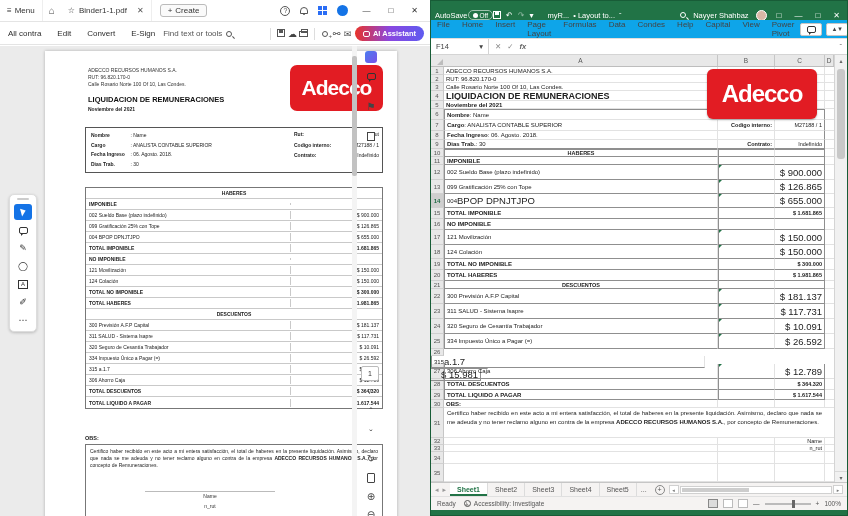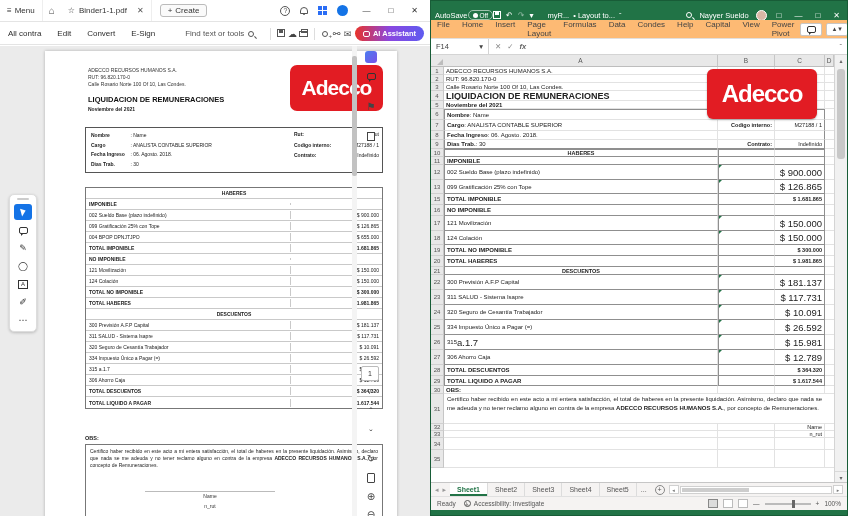--- a/index.html
+++ b/index.html
@@ -22,21 +22,21 @@
   .bell{width:8px;height:7px;border:1px solid #555;border-radius:4px 4px 0 0;position:relative;}
   .bell:after{content:"";position:absolute;left:2px;bottom:-2px;width:2px;height:2px;border-radius:50%;background:#555;}
   .appgrid{width:9px;height:9px;display:grid;grid-template-columns:4px 4px;grid-gap:1px;}
   .appgrid i{background:#2a6df5;width:4px;height:4px;}
   .avatar-blue{width:11px;height:11px;border-radius:50%;background:#1473e6;}
   .wbtn{font-size:8px;color:#333;padding:0 4px;}
 
   .ac-tools{position:absolute;left:0;top:23px;right:0;height:22px;background:#fff;border-bottom:1px solid #e4e4e4;
     display:flex;align-items:center;font-size:8px;color:#2b2b2b;}
   .ac-tools .mi{padding:0 8px;}
-  .ac-find{display:flex;align-items:center;gap:4px;color:#555;margin-left:22px;}
+  .ac-find{display:flex;align-items:center;gap:4px;color:#555;margin-left:0;}
   .sicon{width:6px;height:6px;border:1px solid #555;border-radius:50%;position:relative;display:inline-block;}
   .sicon:after{content:"";position:absolute;left:5px;top:5px;width:3px;height:1px;background:#555;transform:rotate(45deg);}
   .vdiv{width:1px;height:12px;background:#ddd;margin:0 5px;}
   .ti{width:11px;text-align:center;color:#444;font-size:9px;}
   .floppy{width:8px;height:8px;border:1px solid #555;position:relative;display:inline-block;}
   .floppy:after{content:"";position:absolute;left:1px;top:0;width:4px;height:3px;background:#555;}
   .printer{width:9px;height:6px;border:1px solid #555;position:relative;display:inline-block;margin-top:2px;}
   .printer:before{content:"";position:absolute;left:1px;top:-3px;width:5px;height:2px;border:1px solid #555;}
   .personp{width:6px;height:6px;border:1px solid #555;border-radius:50%;position:relative;display:inline-block;}
   .personp:after{content:"+";position:absolute;left:5px;top:1px;font-size:6px;color:#555;}
@@ -105,21 +105,21 @@
   .qat .dim{opacity:.5;}
   .wfloppy{width:8px;height:8px;border:1px solid #fff;position:relative;display:inline-block;}
   .wfloppy:after{content:"";position:absolute;left:1px;top:0;width:4px;height:3px;background:#fff;}
   .fname{display:flex;align-items:center;gap:4px;margin-left:14px;white-space:nowrap;}
   .xl-tr{margin-left:auto;display:flex;align-items:center;gap:7px;white-space:nowrap;}
   .wsearch{width:6px;height:6px;border:1px solid #fff;border-radius:50%;position:relative;display:inline-block;}
   .wsearch:after{content:"";position:absolute;left:5px;top:5px;width:3px;height:1px;background:#fff;transform:rotate(45deg);}
   .xl-avatar{width:11px;height:11px;border-radius:50%;background:#d9b8a6;border:1px solid #fff;}
   .xl-wbtn{font-size:8px;padding:0 3px;}
 
-  .xl-ribbon{position:absolute;left:0;top:19px;right:0;height:19px;background:#fdba74;border-bottom:1px solid #e1dfdd;
+  .xl-ribbon{position:absolute;left:0;top:19px;right:0;height:19px;background:#0ea5e9;border-bottom:1px solid #e1dfdd;
     display:flex;align-items:center;font-size:8px;color:#444;}
   .xl-ribbon .rt{padding:0 6px;}
   .rb-right{margin-left:auto;display:flex;gap:4px;padding-right:5px;}
   .rb-btn{border:1px solid #c8c6c4;border-radius:2px;background:#fff;width:22px;height:13px;display:flex;align-items:center;justify-content:center;gap:2px;font-size:7px;color:#444;}
 
   .xl-formula{position:absolute;left:0;top:38px;right:0;height:16px;background:#fff;border-bottom:1px solid #d4d4d4;
     display:flex;align-items:center;font-size:7.5px;color:#444;}
   .namebox{width:58px;height:100%;border-right:1px solid #d4d4d4;display:flex;align-items:center;justify-content:space-between;padding:0 5px;}
   .fxbar{display:flex;align-items:center;gap:6px;padding:0 6px;color:#888;}
   .fx{font-style:italic;font-weight:bold;color:#666;}
@@ -431,21 +431,21 @@
         <span class="dim">↷</span>
         <span>▾</span>
       </div>
       <div class="fname">
         <span>myR...</span>
         <span>• Layout to...</span>
         <span>ˇ</span>
       </div>
       <div class="xl-tr">
         <span class="wsearch"></span>
-        <span>Nayyer Sueldo</span>
+        <span>Nayyer Shahbaz</span>
         <span class="xl-avatar"></span>
         <span class="xl-wbtn">□</span>
         <span class="xl-wbtn">—</span>
         <span class="xl-wbtn">□</span>
         <span class="xl-wbtn">✕</span>
       </div>
     </div>
 
     <div class="xl-ribbon">
       <span id="xl-ribbon-tabs" style="display:flex;">
@@ -591,20 +591,32 @@
           </div>
           <div class="xl-row tbl" style="height: 14px;">
             <div class="xl-rh">13</div>
             <div class="xl-a">099 Gratificación 25% con Tope</div>
             <div class="xl-b">
               <i class="tri"></i>
             </div>
             <div class="xl-c big">$ 126.865</div>
             <div class="xl-d"></div>
           </div>
+          <div class="xl-row tbl" style="height: 14px;">
+            <div class="xl-rh act">14</div>
+            <div class="xl-a">
+              <span class="asm">004</span>
+              <span class="abg"> BPOP DPNJTJPO</span>
+            </div>
+            <div class="xl-b">
+              <i class="tri"></i>
+            </div>
+            <div class="xl-c big">$ 655.000</div>
+            <div class="xl-d"></div>
+          </div>
           <div class="xl-row tbl" style="height: 11px;">
             <div class="xl-rh">15</div>
             <div class="xl-a b">TOTAL IMPONIBLE</div>
             <div class="xl-b"></div>
             <div class="xl-c bold">$ 1.681.865</div>
             <div class="xl-d"></div>
           </div>
           <div class="xl-row tbl" style="height: 11px;">
             <div class="xl-rh">16</div>
             <div class="xl-a b">NO IMPONIBLE</div>
@@ -680,21 +692,21 @@
           </div>
           <div class="xl-row tbl" style="height: 15px;">
             <div class="xl-rh">25</div>
             <div class="xl-a">334 Impuesto Único a Pagar (=)</div>
             <div class="xl-b">
               <i class="tri"></i>
             </div>
             <div class="xl-c big">$ 26.592</div>
             <div class="xl-d"></div>
           </div>
-          <div class="xl-row tbl" style="height: 15px;">
+          <div class="xl-row tbl" style="height: 15px; flex-direction: column;">
             <div class="xl-rh">26</div>
             <div class="xl-a">
               <span class="asm">315</span>
               <span class="abg"> a.1.7</span>
             </div>
             <div class="xl-b">
               <i class="tri"></i>
             </div>
             <div class="xl-c big">$ 15.981</div>
             <div class="xl-d"></div>

